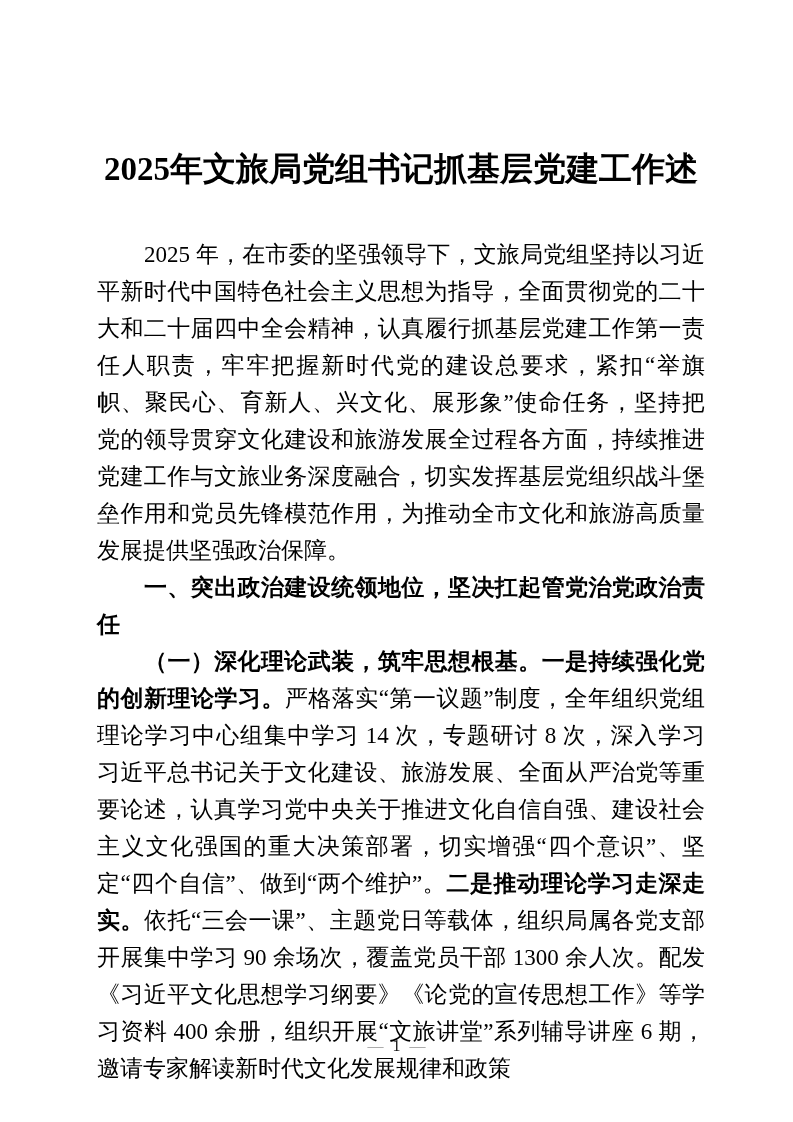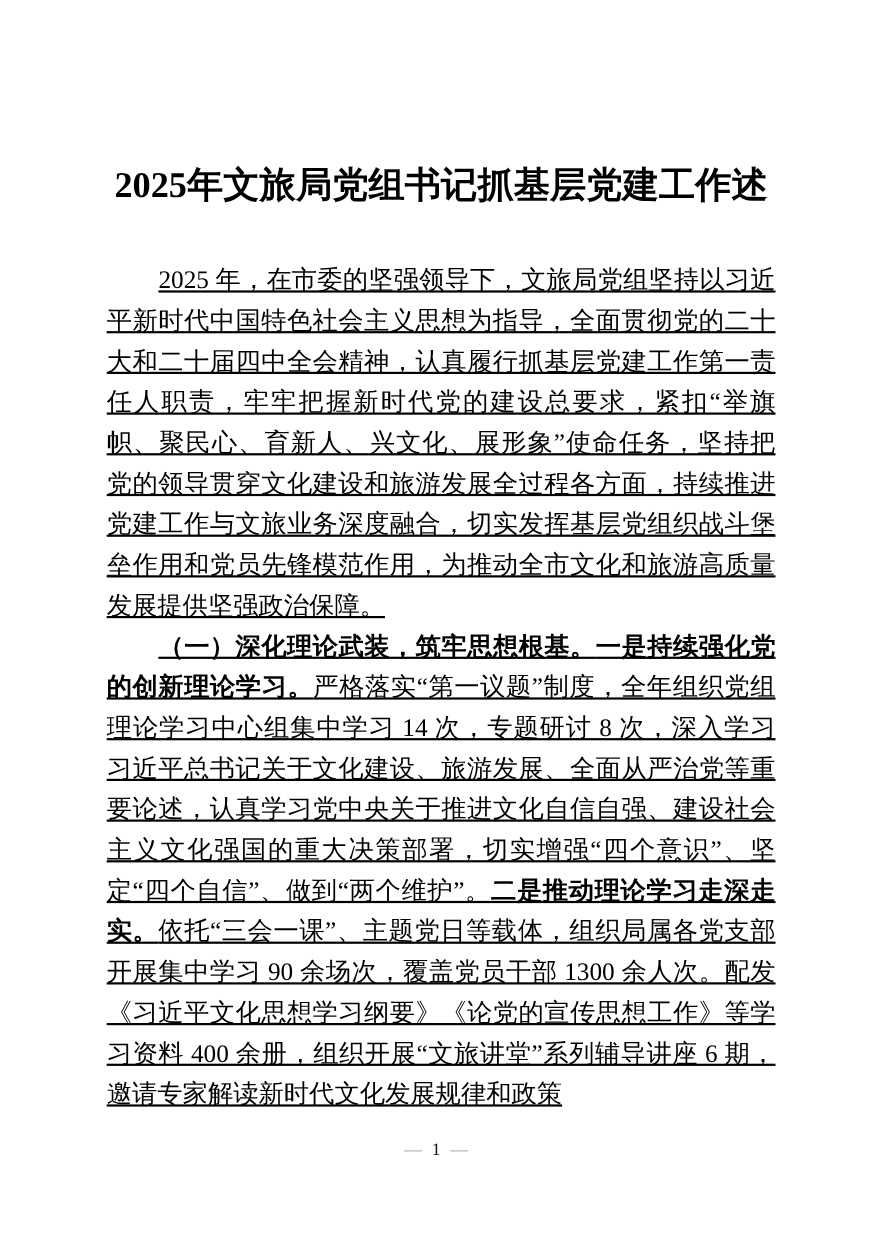--- a/index.html
+++ b/index.html
@@ -29,21 +29,21 @@
   .doc-title .title-line { display: block; }
   .body-para {
     margin: 0;
     font-size: 23px;
     line-height: 37px;
     text-align: justify;
     text-justify: inter-ideograph;
     word-break: break-all;
     color: #000000;
   }
-  .indent-2 { text-indent: 47px; text-decoration: underline; }
+  .indent-2 { text-indent: 47px; }
   .seg-bold { font-weight: 700; }
   .seg-lead { font-weight: 600; }
   .page-footer {
     position: absolute;
     left: 0;
     right: 0;
     top: 1034px;
     text-align: center;
     font-size: 16px;
     line-height: 24px;
@@ -62,20 +62,21 @@
 <body>
 
 <div class="page">
 
   <h1 class="doc-title">
     <span class="title-line">2025年文旅局党组书记抓基层党建工作述</span>
   </h1>
 
   <p class="body-para indent-2"><span>2025 年，在市委的坚强领导下，文旅局党组坚持以习近平新时代中国特色社会主义思想为指导，全面贯彻党的二十大和二十届四中全会精神，认真履行抓基层党建工作第一责任人职责，牢牢把握新时代党的建设总要求，紧扣“举旗帜、聚民心、育新人、兴文化、展形象”使命任务，坚持把党的领导贯穿文化建设和旅游发展全过程各方面，持续推进党建工作与文旅业务深度融合，切实发挥基层党组织战斗堡垒作用和党员先锋模范作用，为推动全市文化和旅游高质量发展提供坚强政治保障。</span></p>
 
+  <p class="body-para indent-2 seg-bold">一、突出政治建设统领地位，坚决扛起管党治党政治责任</p>
 
   <p class="body-para indent-2"><span class="seg-bold">（一）深化理论武装，筑牢思想根基。</span><span class="seg-lead">一是持续强化党的创新理论学习。</span><span>严格落实“第一议题”制度，全年组织党组理论学习中心组集中学习 14 次，专题研讨 8 次，深入学习习近平总书记关于文化建设、旅游发展、全面从严治党等重要论述，认真学习党中央关于推进文化自信自强、建设社会主义文化强国的重大决策部署，切实增强“四个意识”、坚定“四个自信”、做到“两个维护”。</span><span class="seg-lead">二是推动理论学习走深走实。</span><span>依托“三会一课”、主题党日等载体，组织局属各党支部开展集中学习 90 余场次，覆盖党员干部 1300 余人次。配发《习近平文化思想学习纲要》《论党的宣传思想工作》等学习资料 400 余册，组织开展“文旅讲堂”系列辅导讲座 6 期，邀请专家解读新时代文化发展规律和政策</span></p>
 
   <div class="page-footer">
     <span class="footer-dash">—</span><span class="footer-pagenum">1</span><span class="footer-dash">—</span>
   </div>
 
 </div>
 
 </body></html>

